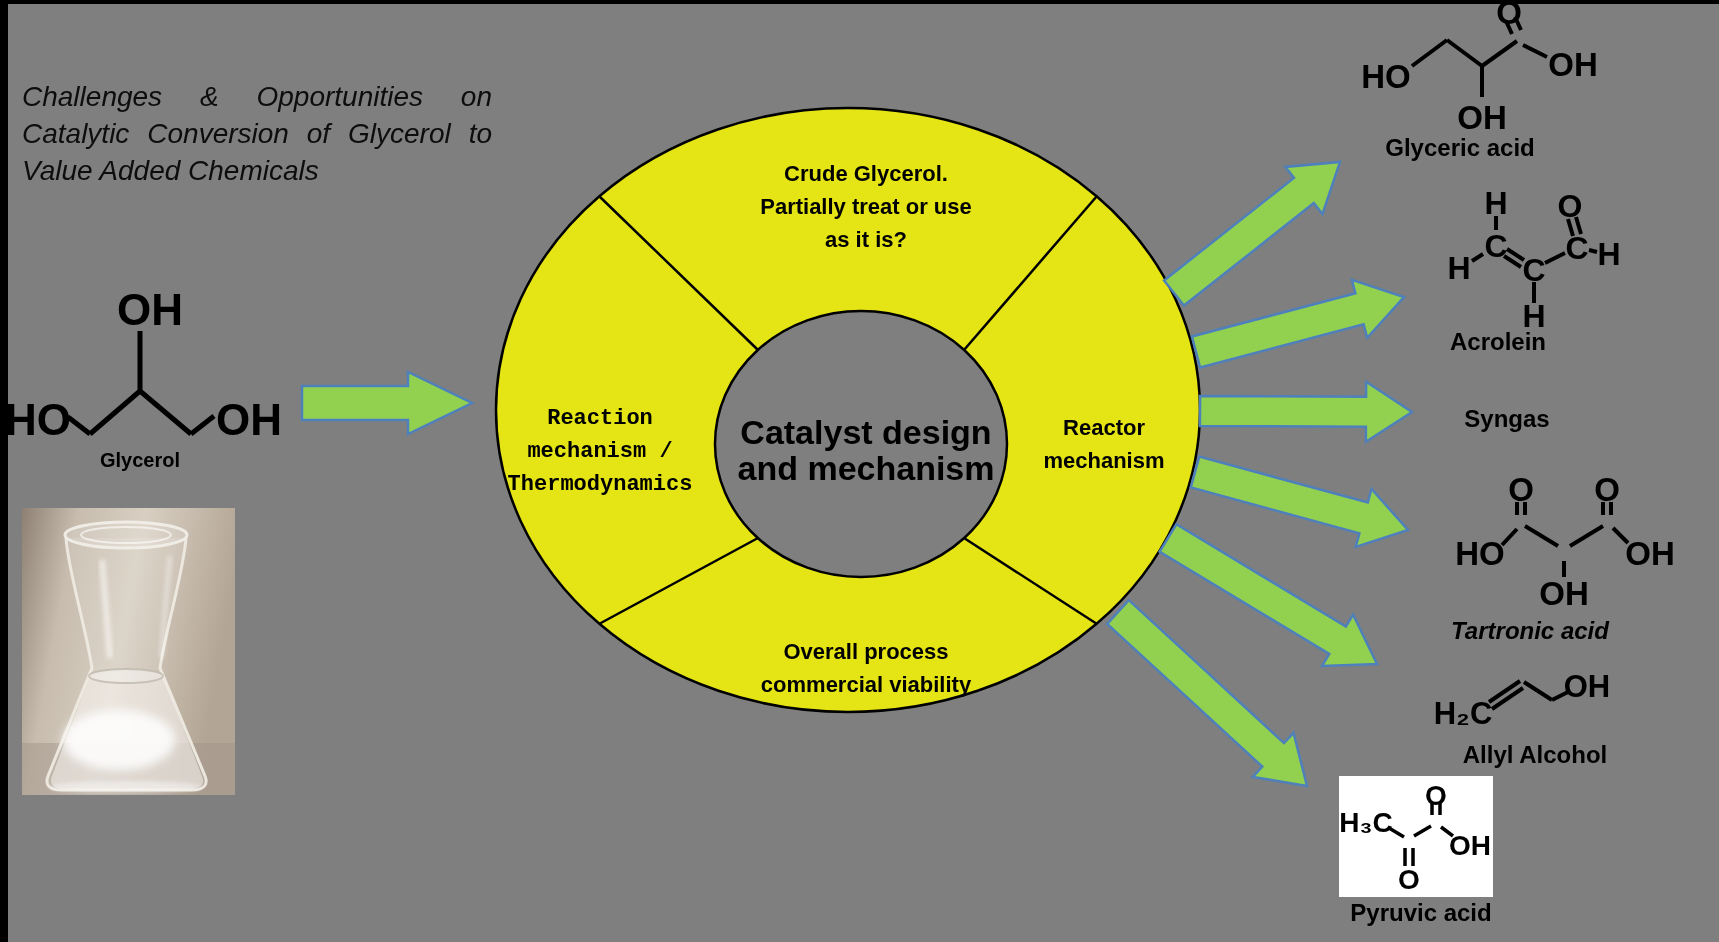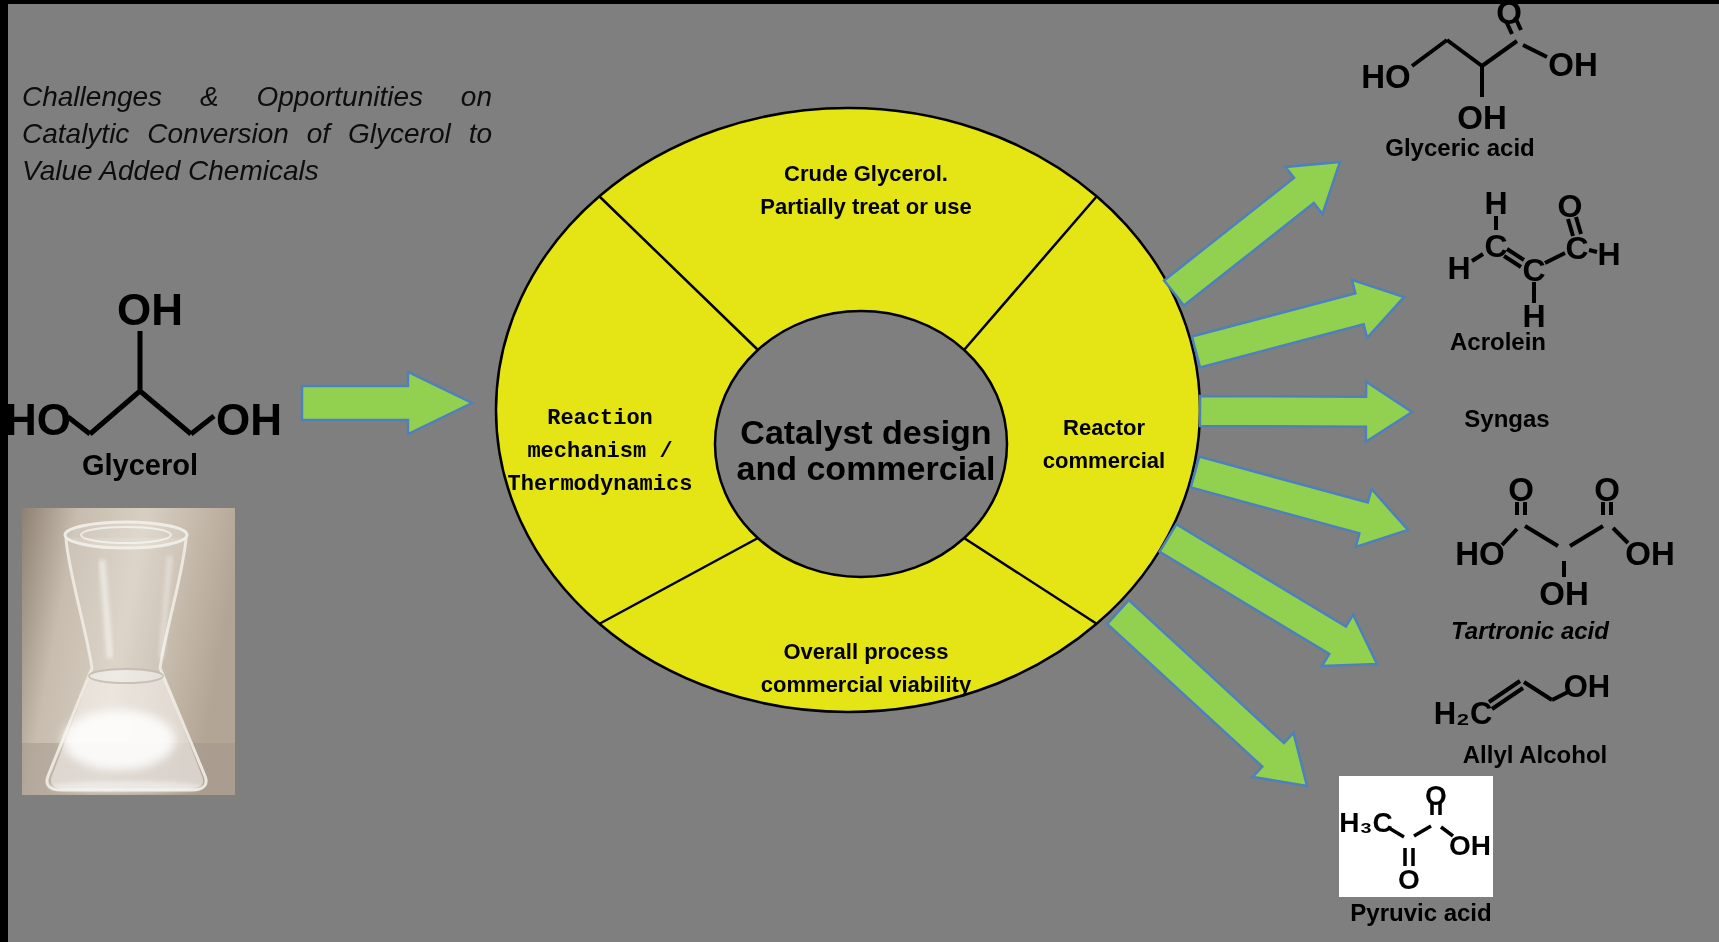--- a/index.html
+++ b/index.html
@@ -30,21 +30,21 @@
     transform:translateX(-50%);white-space:nowrap;
   }
   .center-text{font-size:34px;line-height:36px;}
 
   .prod-label{
     position:absolute;transform:translateX(-50%);
     font-weight:bold;font-size:24px;color:#000;white-space:nowrap;
   }
   .glycerol-label{
     position:absolute;transform:translateX(-50%);
-    font-weight:bold;font-size:29px;color:#000;white-space:nowrap;
+    font-weight:bold;font-size:20px;color:#000;white-space:nowrap;
   }
 
   .photo{
     position:absolute;left:22px;top:508px;width:213px;height:287px;
     overflow:hidden;
   }
 
   .atom{font-weight:bold;text-anchor:middle;dominant-baseline:central;fill:#000;}
   .bond{stroke:#000;stroke-width:4;fill:none;}
   .bond5{stroke:#000;stroke-width:5;fill:none;}
@@ -138,37 +138,38 @@
       <text class="atom" x="1409" y="879" font-size="28">O</text>
       <text class="atom" x="1470" y="845" font-size="28">OH</text>
     </g>
   </svg>
 
   <div class="glycerol-label" style="left:140px;top:449px;">Glycerol</div>
 
   <div class="seg-text" style="left:866px;top:157px;">
     <div>Crude Glycerol.</div>
     <div>Partially treat or use</div>
+    <div>as it is?</div>
   </div>
   <div class="seg-text" style="left:600px;top:402px;font-family:Liberation Mono, monospace;">
     <div>Reaction</div>
     <div>mechanism /</div>
     <div>Thermodynamics</div>
   </div>
   <div class="seg-text" style="left:1104px;top:411px;">
     <div>Reactor</div>
-    <div>commercial</div>
+    <div>mechanism</div>
   </div>
   <div class="seg-text" style="left:866px;top:635px;">
     <div>Overall process</div>
     <div>commercial viability</div>
   </div>
   <div class="seg-text center-text" style="left:866px;top:414px;">
     <div>Catalyst design</div>
-    <div>and commercial</div>
+    <div>and mechanism</div>
   </div>
 
   <div class="prod-label" style="left:1460px;top:134px;">Glyceric acid</div>
   <div class="prod-label" style="left:1498px;top:328px;">Acrolein</div>
   <div class="prod-label" style="left:1507px;top:405px;">Syngas</div>
   <div class="prod-label" style="left:1530px;top:617px;font-style:italic;">Tartronic acid</div>
   <div class="prod-label" style="left:1535px;top:741px;">Allyl Alcohol</div>
   <div class="prod-label" style="left:1421px;top:899px;">Pyruvic acid</div>
 
   <div class="photo">

